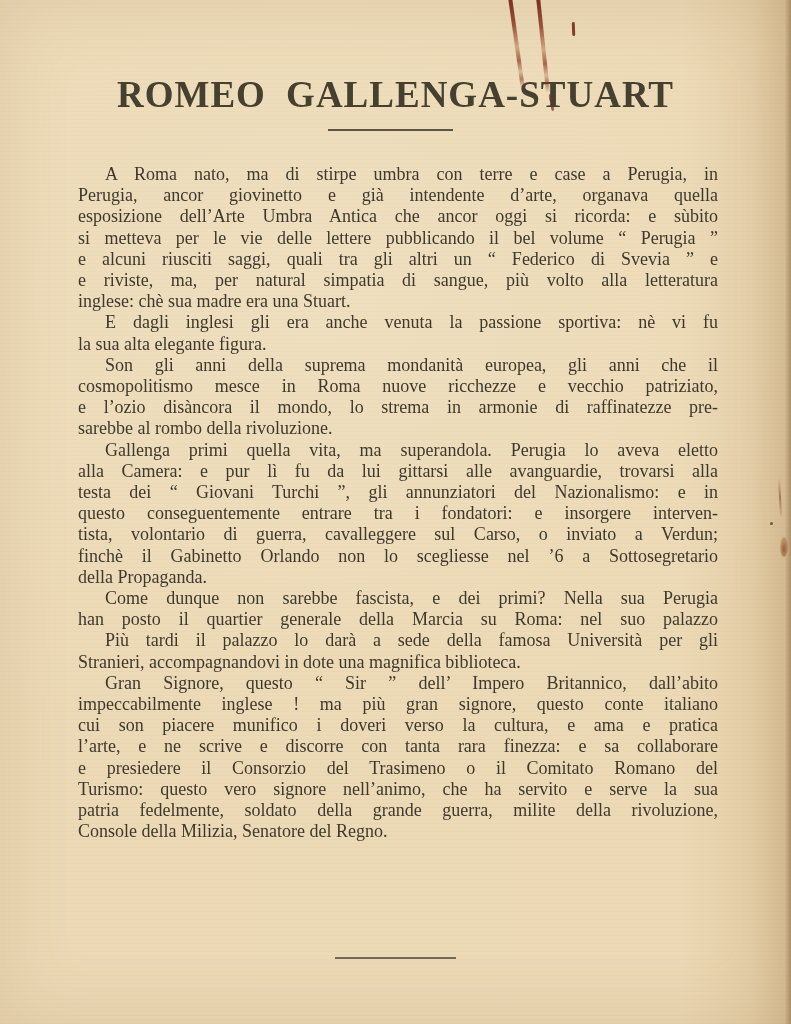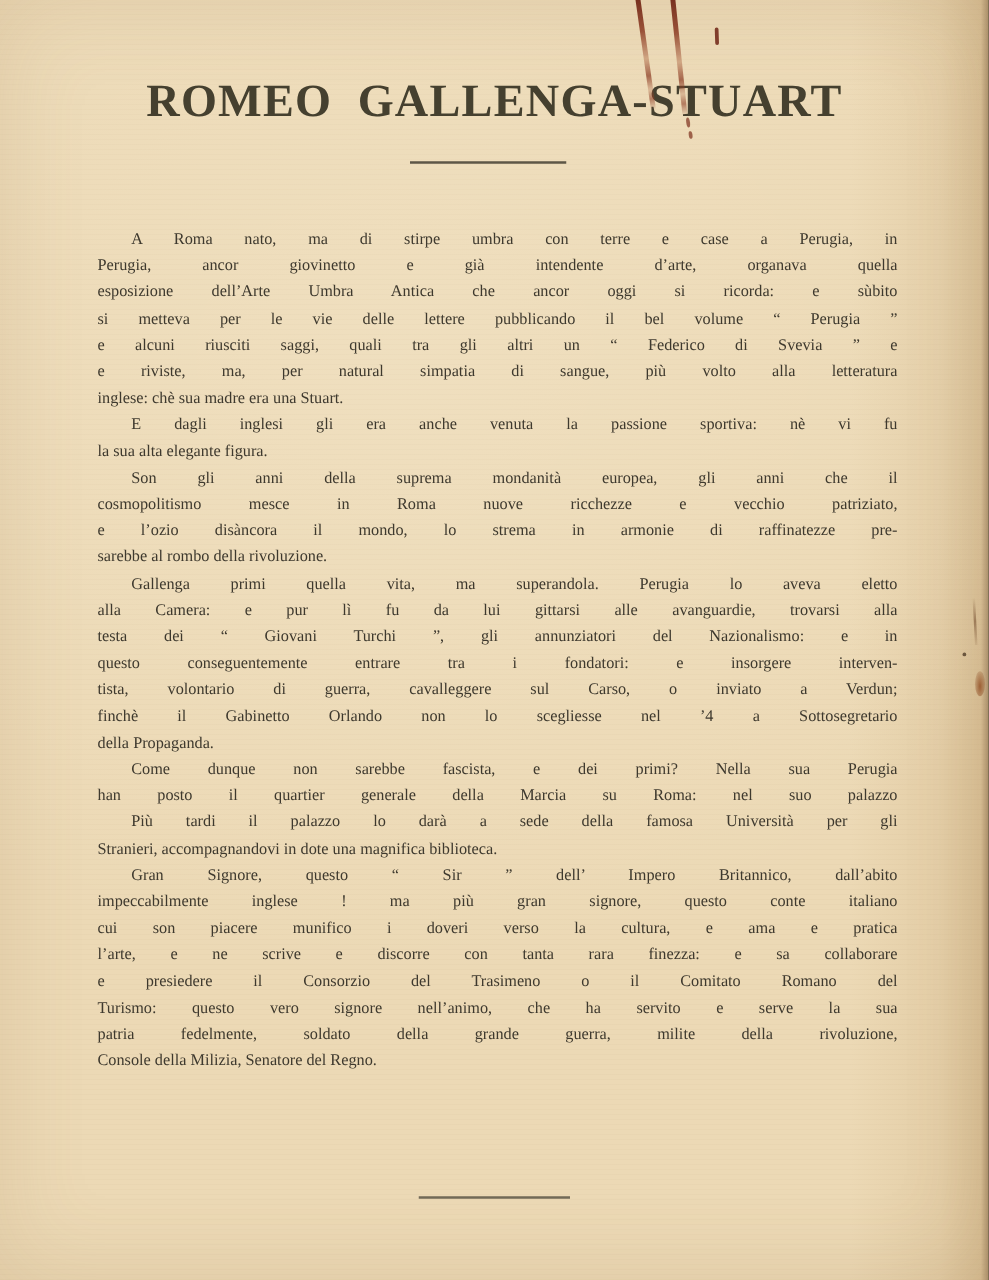--- a/index.html
+++ b/index.html
@@ -9,33 +9,33 @@
     overflow:hidden;
     font-family:"Liberation Serif", serif;
     color:var(--ink,#3e392e);
     background:
       radial-gradient(ellipse 120% 80% at 40% 28%, rgba(255,250,235,.18), rgba(255,250,235,0) 62%),
       repeating-linear-gradient(0deg, rgba(150,120,80,.035) 0px, rgba(150,120,80,.035) 1px, rgba(0,0,0,0) 1px, rgba(0,0,0,0) 4px),
       linear-gradient(to right, var(--paper,#ecd9b5) 0%, var(--paper,#ecd9b5) 86%, #e4cea7 95%, var(--paper-edge,#d9c096) 99.2%, #ab916c 100%);
     box-shadow: inset 0 0 70px rgba(140,105,60,.16);
   }
   .doc-title{
-    position:absolute;top:62px;left:0;width:100%;margin:0;
+    position:absolute;top:75px;left:0;width:100%;margin:0;
     text-align:center;
     font-family:"Liberation Serif", serif;
     font-size:37px;line-height:40px;font-weight:bold;
     letter-spacing:1px;word-spacing:10px;
     color:#45402f;
   }
   .rule{position:absolute;background:var(--rule,#5d5646);}
   .rule-top{top:129px;left:328px;width:125px;height:2px;}
   .rule-bottom{top:957px;left:335px;width:121px;height:1.5px;opacity:.85;}
   .article{
-    position:absolute;top:180px;left:78px;width:640px;
-    font-size:13px;line-height:21.2px;
+    position:absolute;top:164px;left:78px;width:640px;
+    font-size:18px;line-height:21.2px;
     color:var(--ink,#3e392e);
   }
   .para{margin:0;padding:0;}
   .line{text-align:justify;text-align-last:justify;}
   .line.last{text-align-last:left;}
   .line.first{text-indent:27px;}
   
   .streak{
     position:absolute;width:4px;border-radius:2px;
     transform-origin:50% 0;
@@ -95,21 +95,21 @@
         <div class="line">cosmopolitismo mesce in Roma nuove ricchezze e vecchio patriziato,</div>
         <div class="line">e l’ozio disàncora il mondo, lo strema in armonie di raffinatezze pre-</div>
         <div class="line last">sarebbe al rombo della rivoluzione.</div>
       </div>
       <div class="para">
         <div class="line first">Gallenga primi quella vita, ma superandola. Perugia lo aveva eletto</div>
         <div class="line">alla Camera: e pur lì fu da lui gittarsi alle avanguardie, trovarsi alla</div>
         <div class="line">testa dei “ Giovani Turchi ”, gli annunziatori del Nazionalismo: e in</div>
         <div class="line">questo conseguentemente entrare tra i fondatori: e insorgere interven-</div>
         <div class="line">tista, volontario di guerra, cavalleggere sul Carso, o inviato a Verdun;</div>
-        <div class="line">finchè il Gabinetto Orlando non lo scegliesse nel ’4 a Sottosegretario</div>
+        <div class="line">finchè il Gabinetto Orlando non lo scegliesse nel ’6 a Sottosegretario</div>
         <div class="line last">della Propaganda.</div>
       </div>
       <div class="para">
         <div class="line first">Come dunque non sarebbe fascista, e dei primi? Nella sua Perugia</div>
         <div class="line">han posto il quartier generale della Marcia su Roma: nel suo palazzo</div>
       </div>
       <div class="para">
         <div class="line first">Più tardi il palazzo lo darà a sede della famosa Università per gli</div>
         <div class="line last">Stranieri, accompagnandovi in dote una magnifica biblioteca.</div>
       </div>

